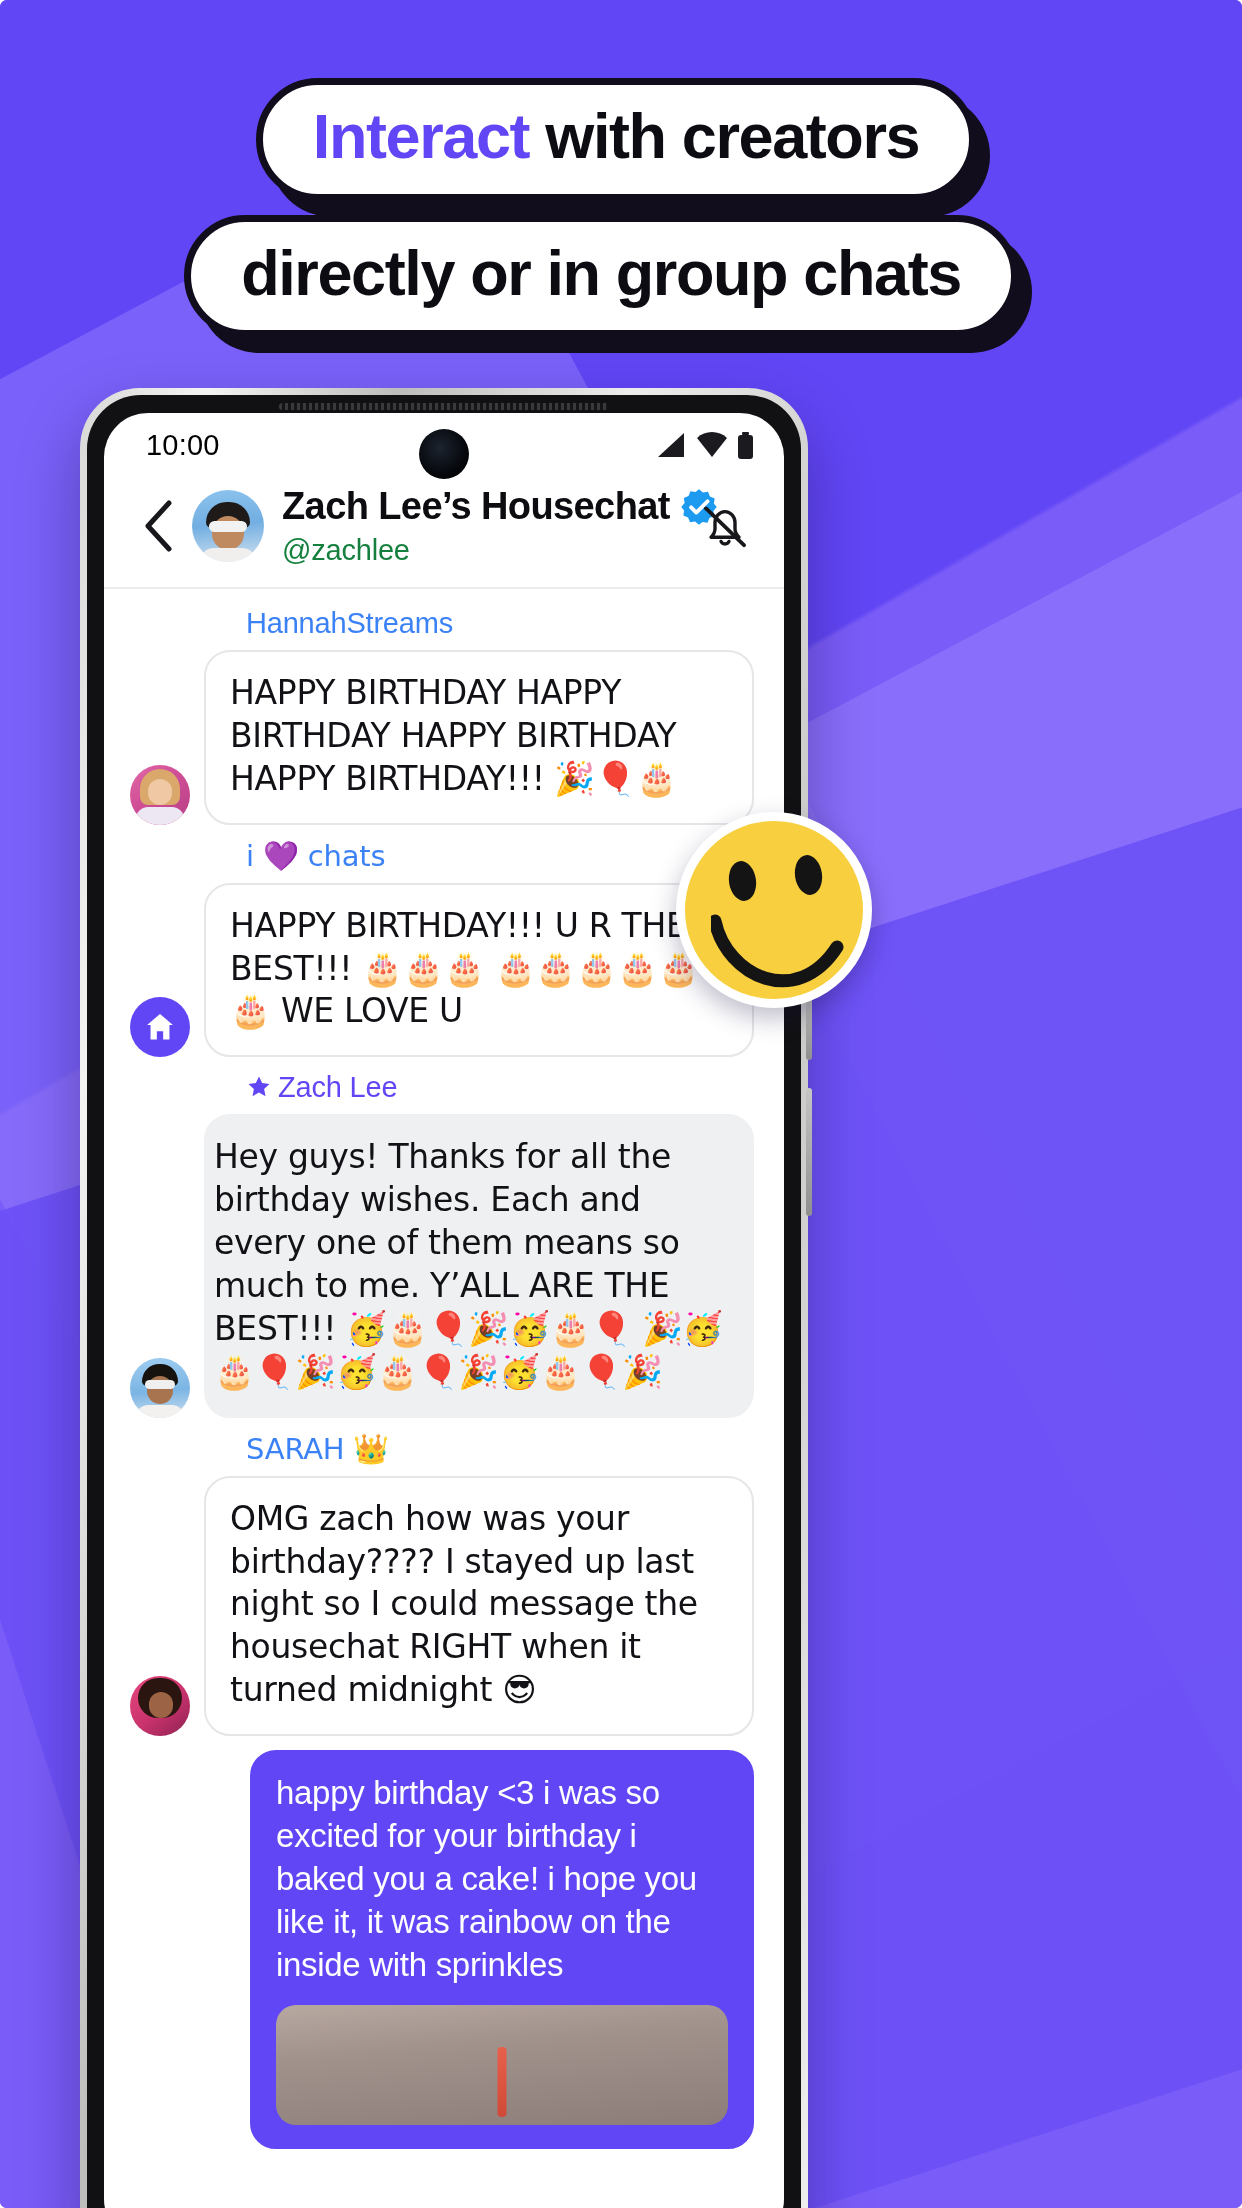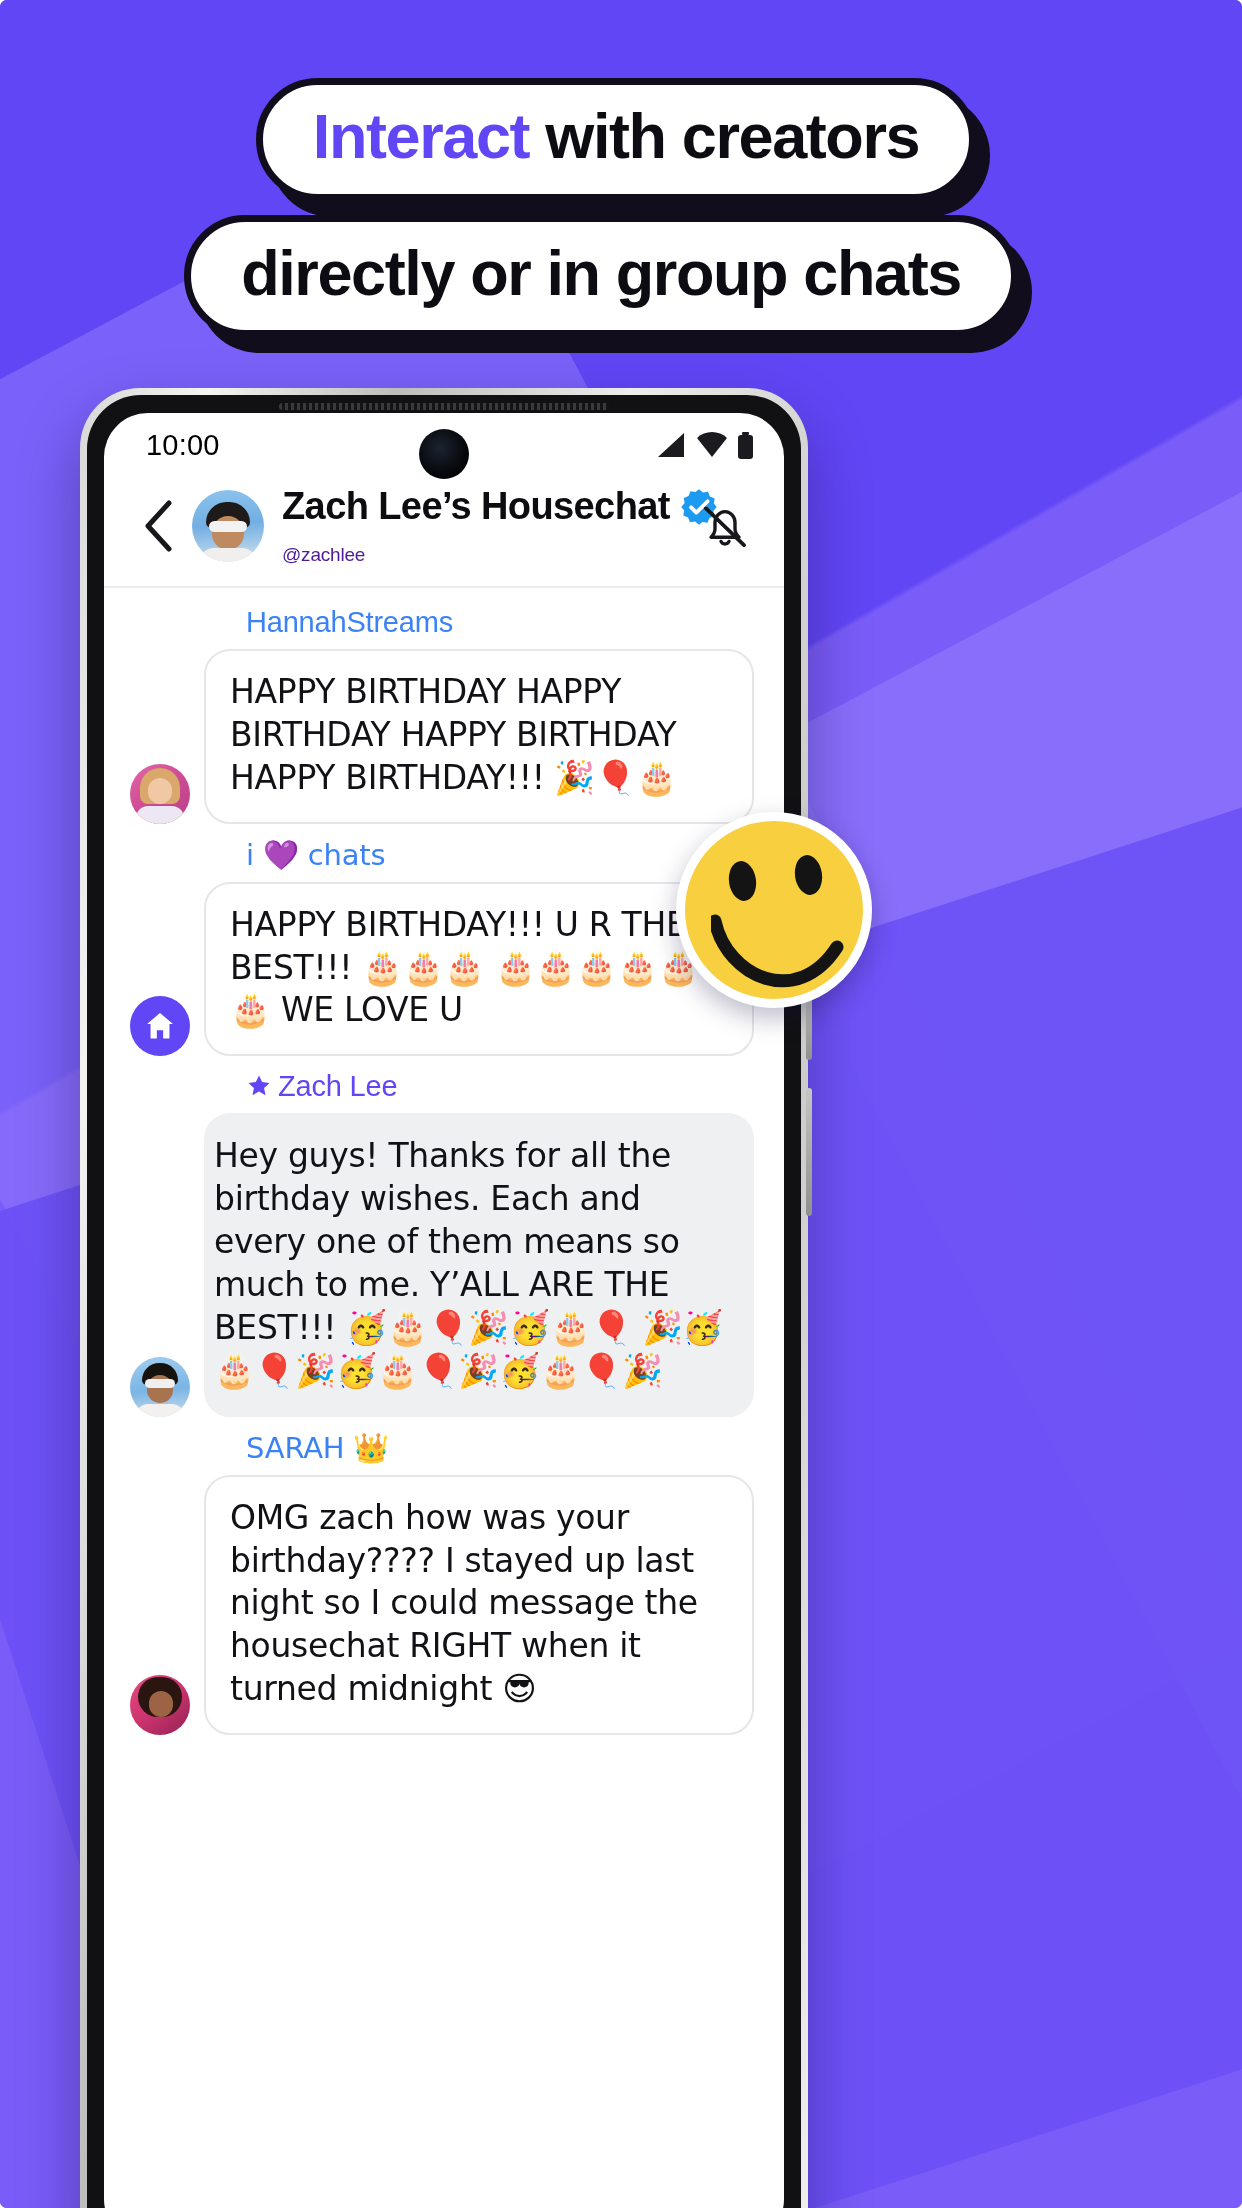--- a/index.html
+++ b/index.html
@@ -193,21 +193,21 @@
     background: #f0efed;
   }
   .hdr-text { margin-left: 18px; min-width: 0; flex: 1 1 auto; }
   .hdr-title-row { display: flex; align-items: center; gap: 10px; }
   .hdr-title {
     font-size: 38px; font-weight: bold; color: #0d0d11;
     letter-spacing: -.6px; white-space: nowrap;
   }
   .verified { flex: 0 0 auto; }
   .hdr-handle {
-    font-size: 19px; color: #4c1d95; margin-top: 16px;
+    font-size: 29px; color: #15803d; margin-top: 6px;
     letter-spacing: -.2px;
   }
   .bell-btn {
     width: 62px; height: 62px; flex: 0 0 auto;
     display: flex; align-items: center; justify-content: center;
   }
 
   
   .messages { padding: 18px 0 0 0; }
   .msg-group { padding: 0 30px 0 26px; margin-bottom: 14px; }
@@ -432,20 +432,30 @@
             <div class="msg-name emoji">SARAH 👑</div>
             <div class="msg-row">
               <div class="avatar av-sarah">
                 <span class="s-hair"></span>
                 <span class="s-face"></span>
               </div>
               <div class="bubble emoji">OMG zach how was your birthday???? I stayed up last night so I could message the housechat RIGHT when it turned midnight 😎</div>
             </div>
           </div>
 
+          <div class="msg-group">
+            <div class="msg-row outgoing">
+              <div class="bubble out">
+                <span>happy birthday &lt;3 i was so excited for your birthday i baked you a cake! i hope you like it, it was rainbow on the inside with sprinkles</span>
+                <div class="photo-attach">
+                  <span class="candle"></span>
+                </div>
+              </div>
+            </div>
+          </div>
 
         </div>
       </div>
     </div>
   </div>
 
   <div class="smiley">
     <span class="eye l"></span>
     <span class="eye r"></span>
     <svg style="position:absolute;left:26px;top:92px" width="146" height="86" viewBox="0 0 146 86">

